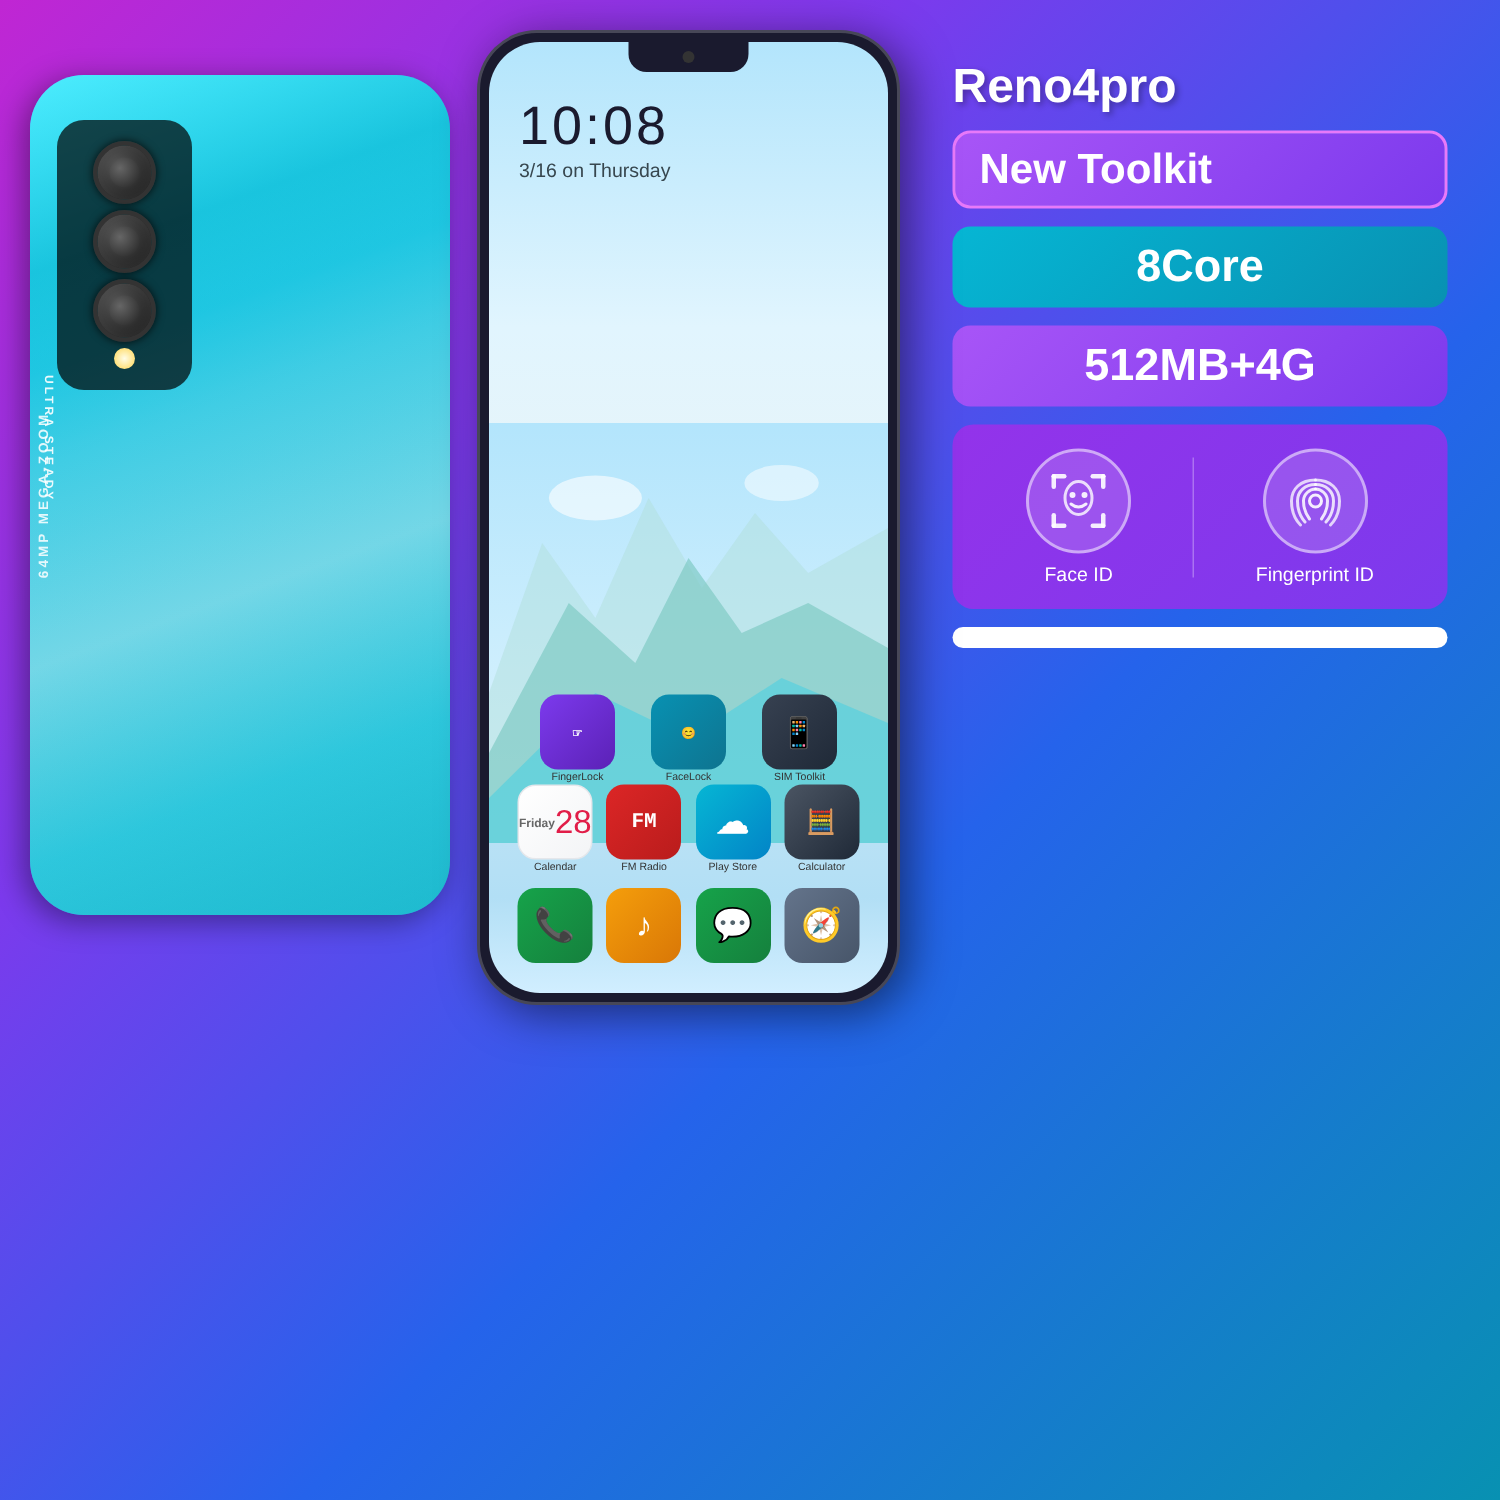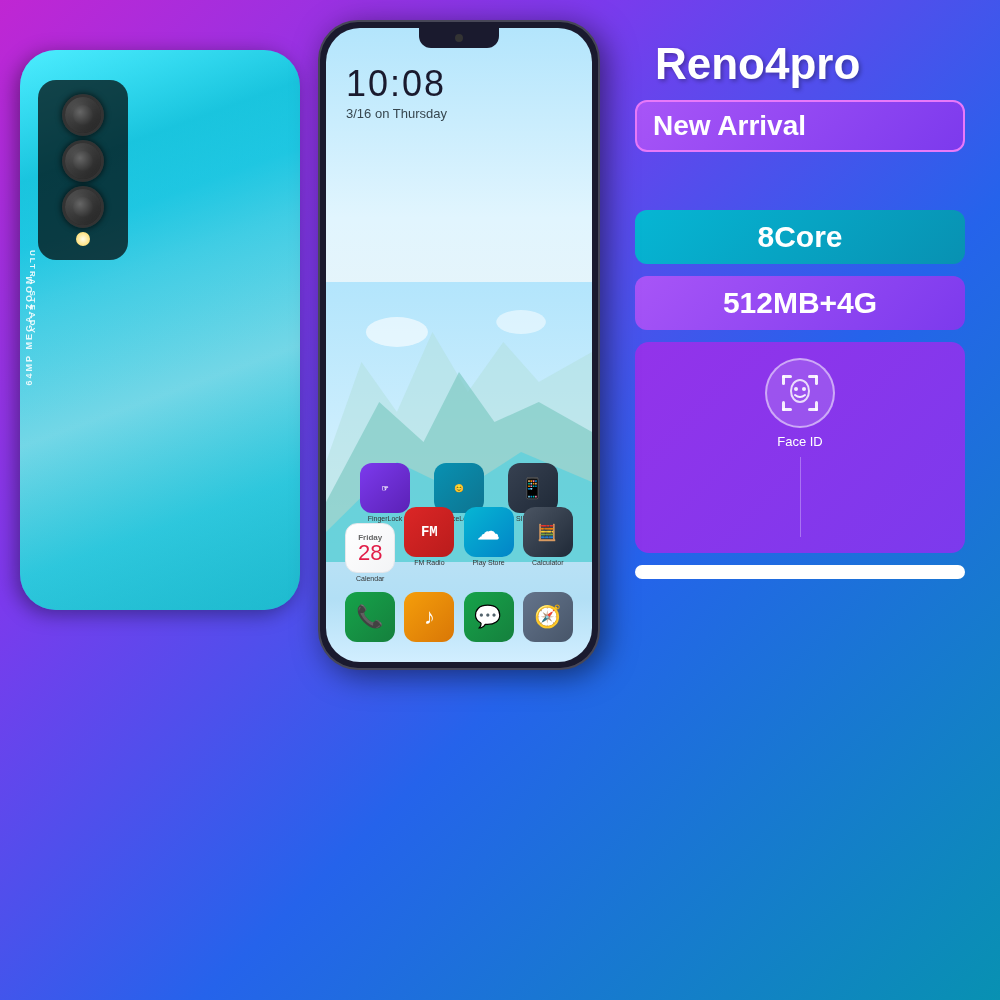--- a/index.html
+++ b/index.html
@@ -250,26 +250,25 @@
       flex: 1;
       padding: 10px 15px;
       display: flex;
       flex-direction: column;
       gap: 12px;
       height: 100%;
       justify-content: flex-start;
       padding-top: 20px;
     }
     .product-title {
-      font-size: 44px;
+      font-size: 32px;
       font-weight: bold;
       color: white;
       text-shadow: 2px 2px 4px rgba(0,0,0,0.3);
       line-height: 1.1;
-      margin-left: 20px;
     }
     .new-arrival-badge {
       background: linear-gradient(135deg, #a855f7, #7c3aed);
       border: 2px solid #e879f9;
       border-radius: 12px;
       padding: 8px 16px;
       display: inline-block;
     }
     .new-arrival-text {
       font-size: 28px;
@@ -278,41 +277,39 @@
     }
     .spec-badge {
       border-radius: 12px;
       padding: 10px 16px;
       display: flex;
       align-items: center;
       justify-content: center;
     }
     .spec-badge.cyan {
       background: linear-gradient(135deg, #06b6d4, #0891b2);
-      margin-top: 46px;
     }
     .spec-badge.purple {
       background: linear-gradient(135deg, #a855f7, #7c3aed);
       align-items: center;
     }
     .spec-text {
       font-size: 30px;
       font-weight: bold;
       color: white;
       text-align: center;
     }
     .security-box {
       background: linear-gradient(135deg, #9333ea, #7c3aed);
       border-radius: 14px;
       padding: 16px;
       display: flex;
       align-items: center;
       justify-content: space-evenly;
       gap: 8px;
-      flex-direction: column;
     }
     .security-item {
       display: flex;
       flex-direction: column;
       align-items: center;
       gap: 6px;
     }
     .security-icon-circle {
       width: 70px;
       height: 70px;
@@ -417,21 +414,21 @@
             <span style="font-size:7px;color:#333;margin-top:2px;">FaceLock</span>
           </div>
           <div class="app-wrapper">
             <div class="app-icon icon-sim" style="font-size:20px;">📱</div>
             <span style="font-size:7px;color:#333;margin-top:2px;">SIM Toolkit</span>
           </div>
         </div>
 
         <div class="screen-icons-row2">
           <div class="app-wrapper">
-            <div class="app-icon icon-calendar" style="flex-direction:column;color:#e11d48;margin-top:16px;">
+            <div class="app-icon icon-calendar" style="flex-direction:row;color:#e11d48;">
               <span style="font-size:8px;font-weight:bold;color:#666;">Friday</span>
               <span style="font-size:22px;font-weight:normal;line-height:1;color:#e11d48;">28</span>
             </div>
             <span style="font-size:7px;color:#333;margin-top:2px;">Calendar</span>
           </div>
           <div class="app-wrapper">
             <div class="app-icon icon-fm" style="font-size:14px;font-weight:bold;font-family:Liberation Mono, monospace;">FM</div>
             <span style="font-size:7px;color:#333;margin-top:2px;">FM Radio</span>
           </div>
           <div class="app-wrapper">
@@ -460,21 +457,21 @@
         </div>
       </div>
     </div>
   </div>
 
   <div class="info-section">
 
     <div class="product-title">Reno4pro</div>
 
     <div class="new-arrival-badge">
-      <span class="new-arrival-text">New Arrival</span>
+      <span class="new-arrival-text">New Toolkit</span>
     </div>
 
     <div class="spec-badge cyan">
       <span class="spec-text">8Core</span>
     </div>
 
     <div class="spec-badge purple">
       <span class="spec-text">512MB+4G</span>
     </div>
 
@@ -500,18 +497,33 @@
             <circle cx="26" cy="18" r="2" fill="white" opacity="0.9"></circle>
 
             <path d="M17 24 Q22 28 27 24" fill="none" stroke="white" stroke-width="2" stroke-linecap="round" opacity="0.9"></path>
           </svg>
         </div>
         <span class="security-label">Face ID</span>
       </div>
 
       <div class="security-divider"></div>
 
+      <div class="security-item">
+        <div class="security-icon-circle">
+
+          <svg width="44" height="44" viewBox="0 0 44 44">
+            <circle cx="22" cy="22" r="4" fill="none" stroke="white" stroke-width="2" opacity="0.9"></circle>
+            <path d="M22 14 C18 14 14 17.5 14 22 C14 26 15 30 18 34" fill="none" stroke="white" stroke-width="2" stroke-linecap="round" opacity="0.85"></path>
+            <path d="M22 11 C15 11 10 15.5 10 22 C10 27 11.5 32 15 36" fill="none" stroke="white" stroke-width="2" stroke-linecap="round" opacity="0.8"></path>
+            <path d="M22 8 C12 8 6 14 6 22 C6 28 8 34 12 38" fill="none" stroke="white" stroke-width="2" stroke-linecap="round" opacity="0.75"></path>
+            <path d="M22 14 C26 14 30 17.5 30 22 C30 26 29 30 26 34" fill="none" stroke="white" stroke-width="2" stroke-linecap="round" opacity="0.85"></path>
+            <path d="M22 11 C29 11 34 15.5 34 22 C34 27 32.5 32 29 36" fill="none" stroke="white" stroke-width="2" stroke-linecap="round" opacity="0.8"></path>
+            <path d="M22 8 C32 8 38 14 38 22 C38 28 36 34 32 38" fill="none" stroke="white" stroke-width="2" stroke-linecap="round" opacity="0.75"></path>
+          </svg>
+        </div>
+        <span class="security-label">Fingerprint ID</span>
+      </div>
     </div>
 
     <div class="white-bar"></div>
 
   </div>
 </div>
 
 </body></html>

